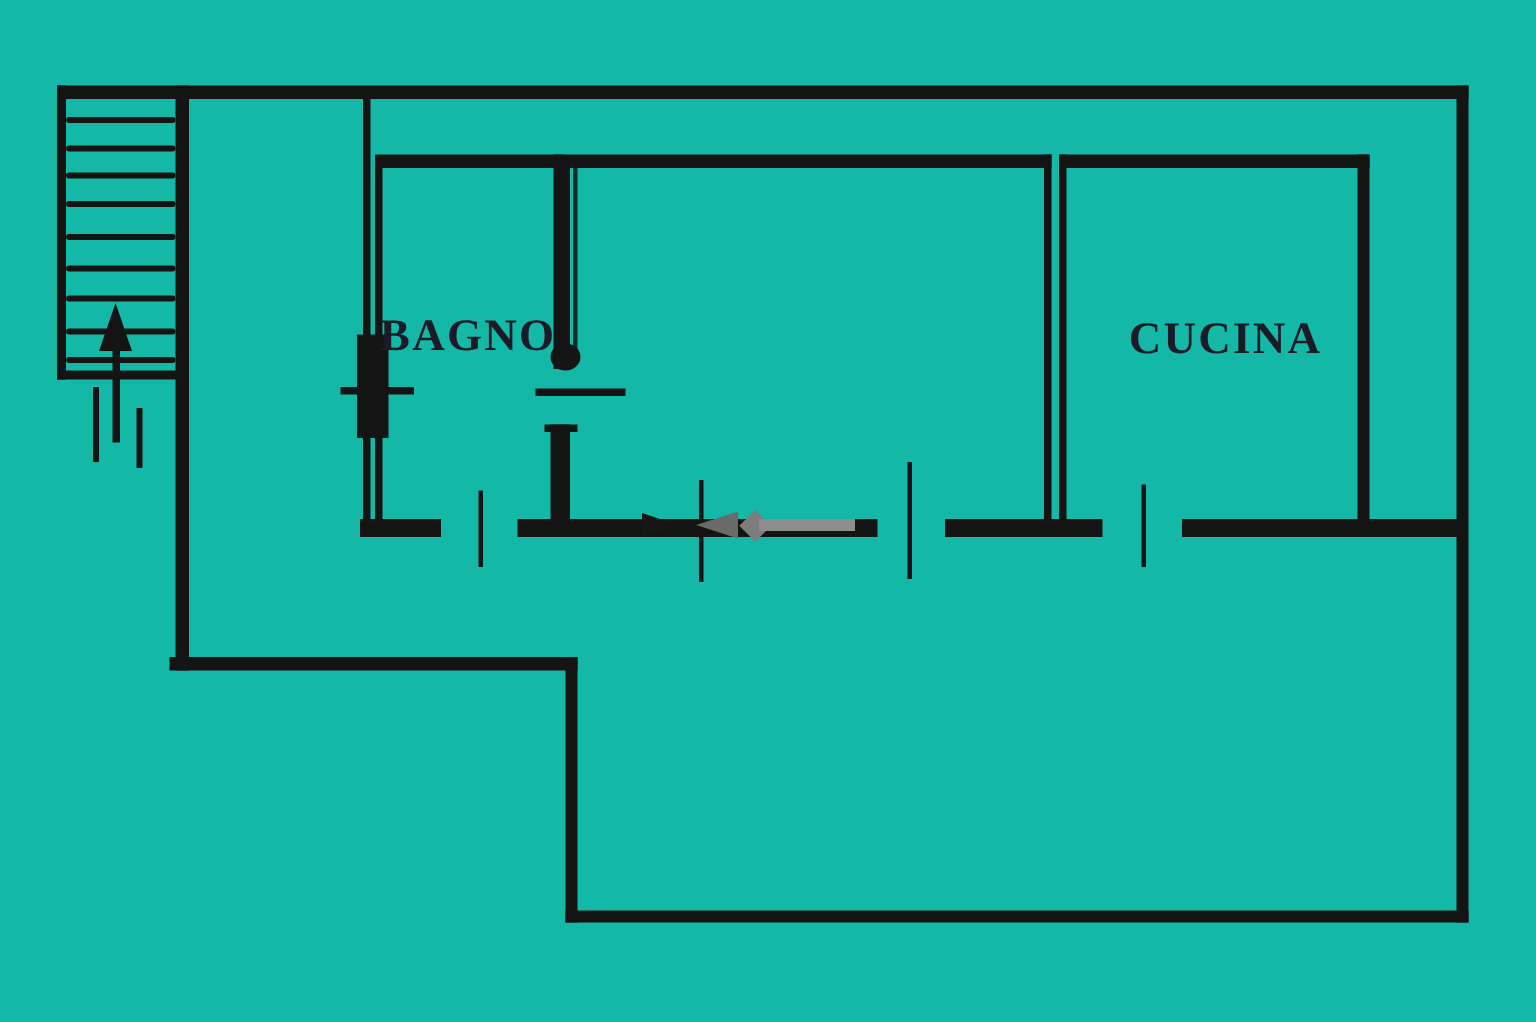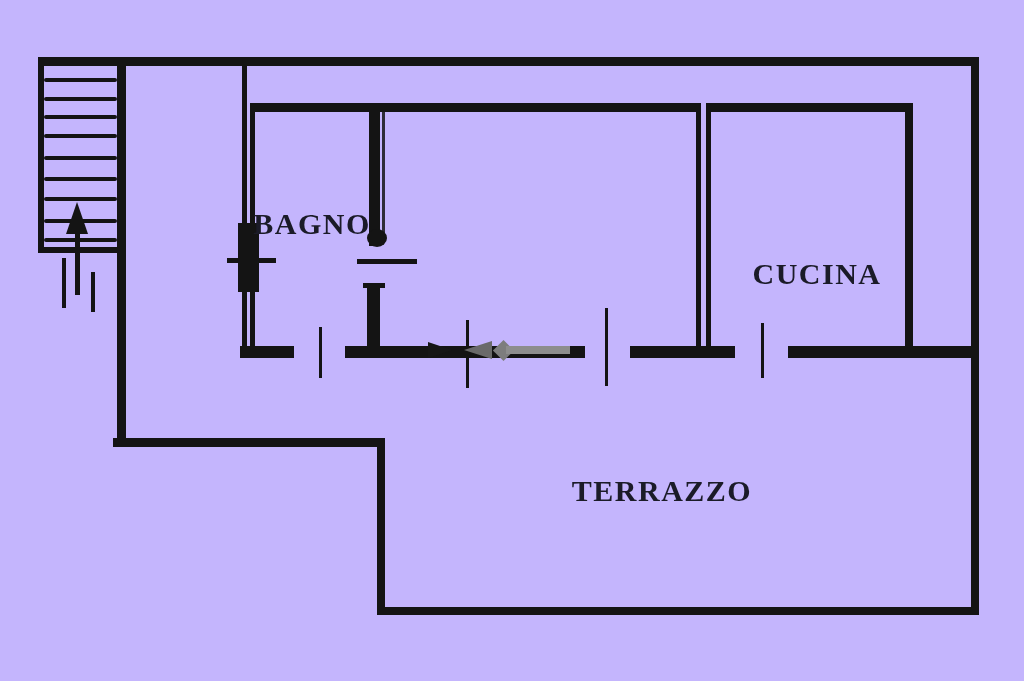--- a/index.html
+++ b/index.html
@@ -1,19 +1,19 @@
 <!DOCTYPE html>
 <html><head>
 <meta charset="utf-8">
 <style>
   html,body{margin:0;padding:0;background:#ffffff;}
   #canvas{
     position:relative;
     width:1024px;height:681px;
-    background:#c4b5fd;
+    background:#14b8a6;
     overflow:hidden;
     font-family:"Liberation Serif", serif;
   }
   .w{position:absolute;background:#141414;}
   .thin{position:absolute;background:#141414;}
   .step{position:absolute;left:44px;width:73px;height:4px;background:#141414;border-radius:2px;}
   .room-label{
     position:absolute;
     transform:translate(-50%,-50%);
     font-weight:bold;
@@ -90,16 +90,15 @@
   <div class="thin" style="left:761px; top:323px; width:3px; height:55px;"></div>
 
   <div>
     <div class="tri" style="left:428px; top:342px; border-top:8px solid transparent; border-bottom:8px solid transparent; border-left:24px solid #161616;"></div>
     <div class="tri" style="left:464px; top:341px; border-top:9px solid transparent; border-bottom:9px solid transparent; border-right:28px solid #6a6a6a;"></div>
     <div class="diamond" style="left:496px; top:343px; width:15px; height:15px;"></div>
     <div class="w" style="left:506px; top:346px; width:64px; height:8px; background:#8d8d8d;"></div>
   </div>
 
   <div class="room-label" style="left:312px; top:224px;">BAGNO</div>
-  <div class="room-label" style="left:817px; top:226px;margin-top:48px;">CUCINA</div>
-  <div class="room-label" style="left:662px; top:491px;">TERRAZZO</div>
+  <div class="room-label" style="left:817px; top:226px;">CUCINA</div>
 
 </div>
 
 </body></html>

